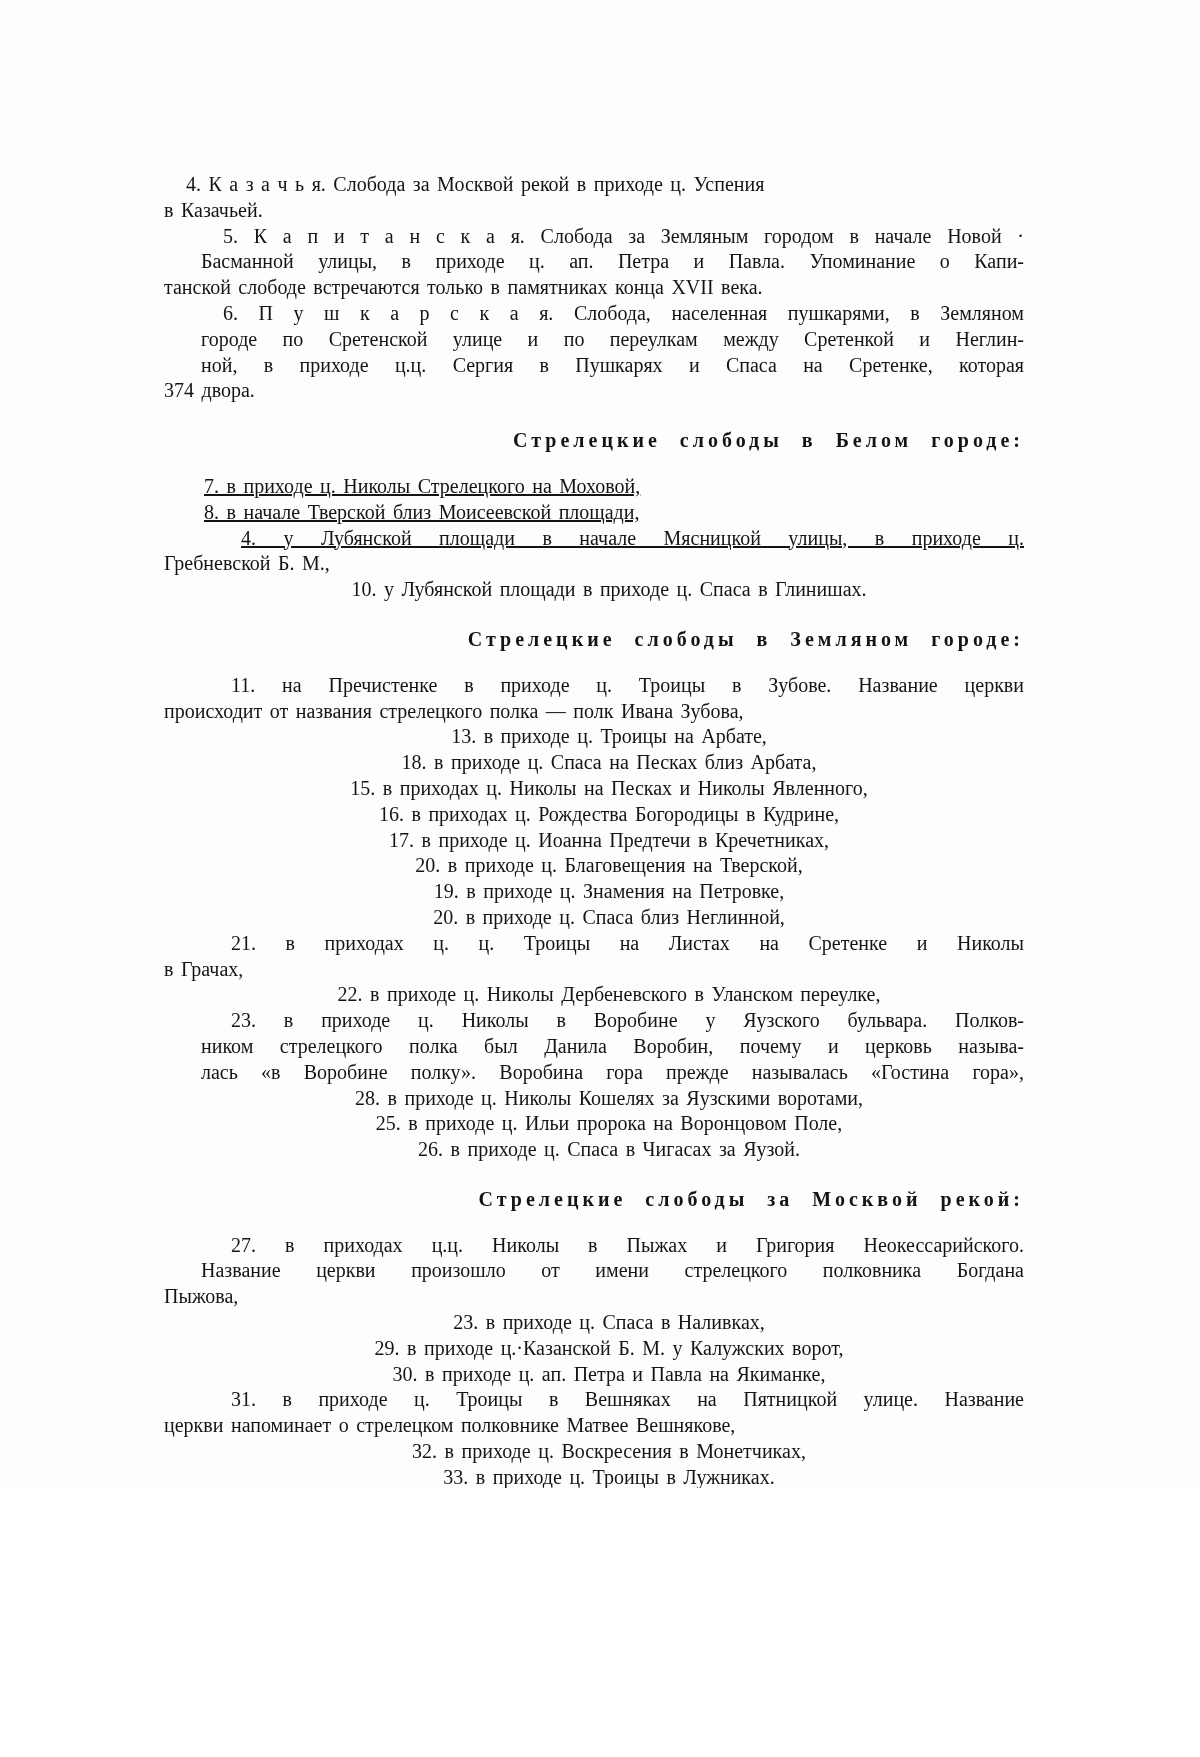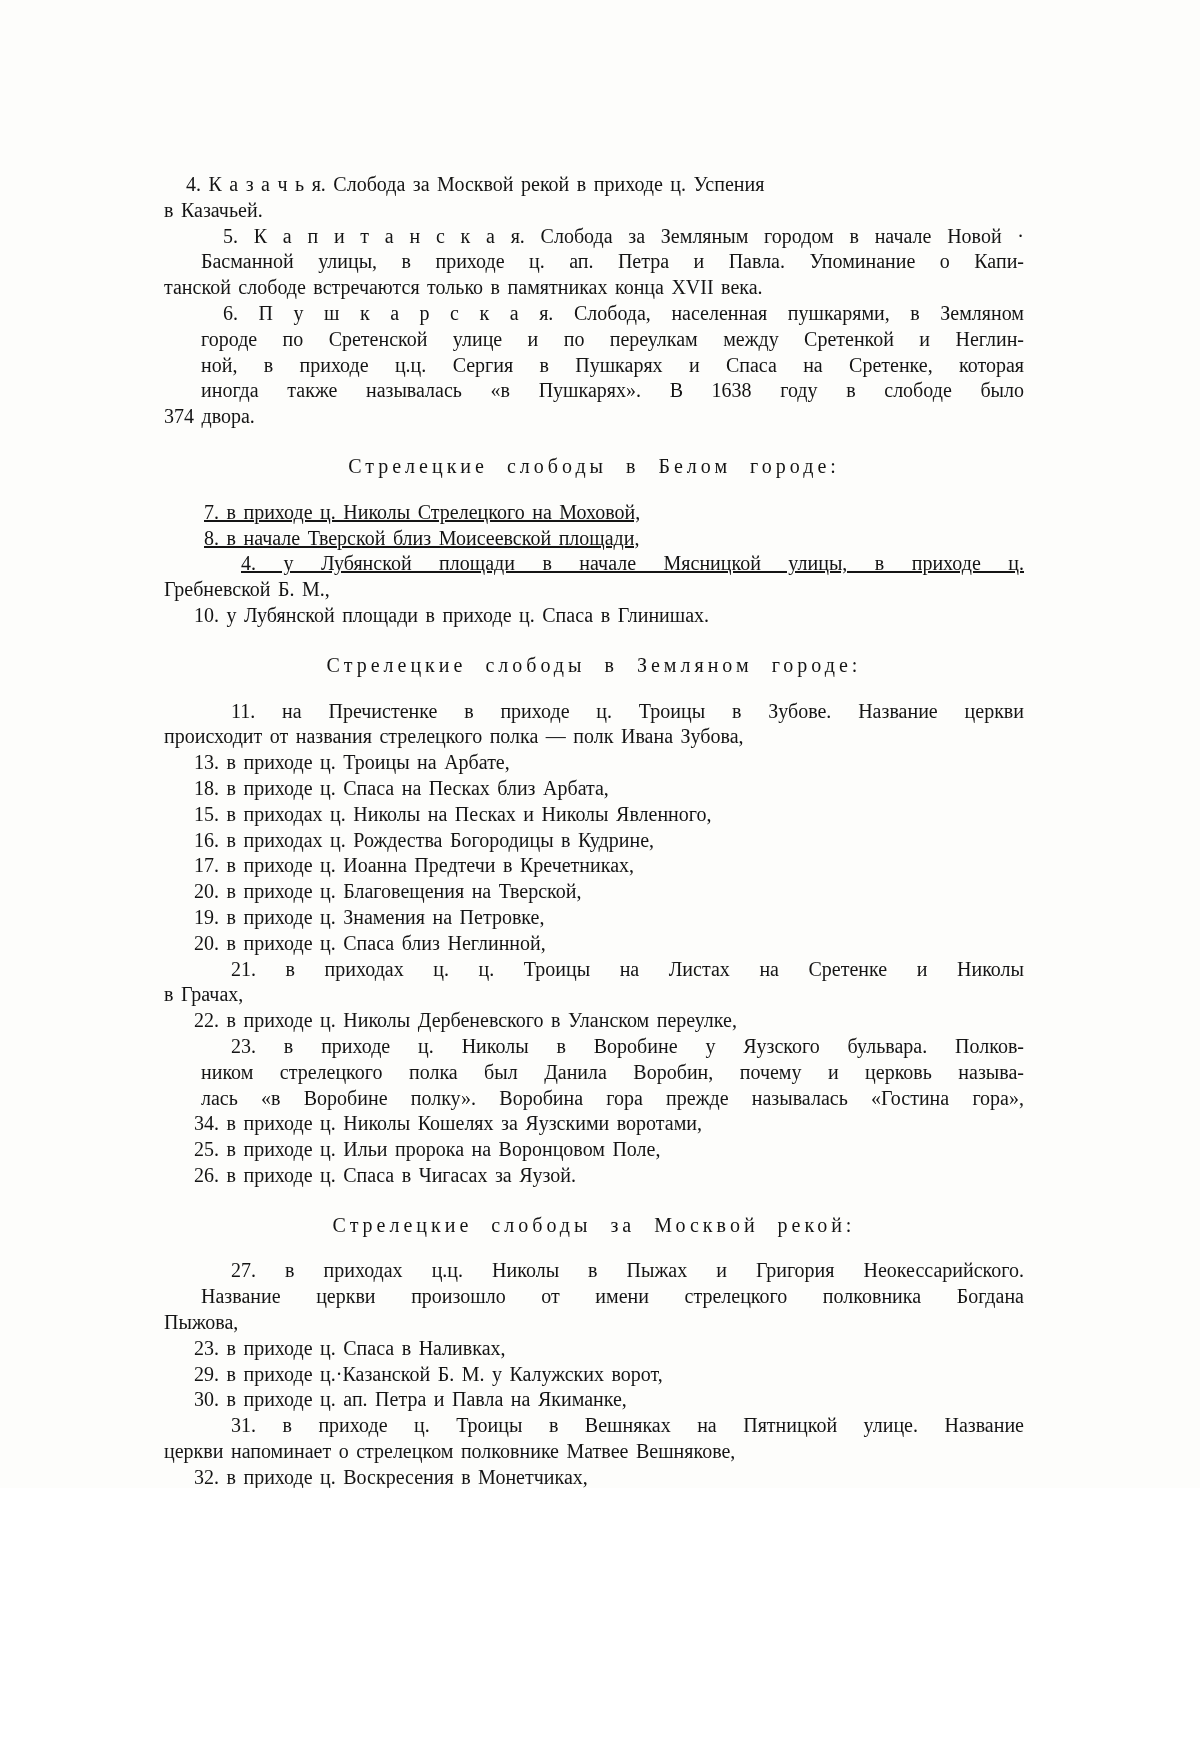--- a/index.html
+++ b/index.html
@@ -24,29 +24,30 @@
     white-space:normal;
     text-align:left;
   }
   .line.j {
     text-align:justify;
     text-align-last:justify;
     margin-left:37px;
   }
   .line.ind-a { text-indent:22px; }
   .line.ind-b { text-indent:40px;text-decoration:underline; }
-  .line.ind-c { text-indent:30px; }
+  .line.ind-c { text-indent:30px;text-align:center; }
   .heading {
     font-size:20px;
     line-height:25.8px;
     margin:24px 0 20px 0;
-    text-align:center;
+    text-align:right;
     letter-spacing:4px;
     word-spacing:10px;
     white-space:nowrap;
+    font-weight:bold;
   }
   .footer-watermark {
     position:absolute;
     left:777px; top:1692px;
     font-family:"Liberation Sans","DejaVu Sans",sans-serif;
     font-size:22px;
     font-weight:600;
     color:#8a8a8a;
     letter-spacing:0.3px;
   }
@@ -62,21 +63,20 @@
       </div>
       <div class="para">
         <div class="line j ind-a">5. К а п и т а н с к а я.  Слобода за Земляным городом в начале Новой ·</div>
         <div class="line j">Басманной улицы, в приходе ц. ап. Петра и Павла. Упоминание о Капи-</div>
         <div class="line">танской слободе встречаются только в памятниках конца XVII века.</div>
       </div>
       <div class="para">
         <div class="line j ind-a">6. П у ш к а р с к а я.  Слобода, населенная пушкарями, в Земляном</div>
         <div class="line j">городе по Сретенской улице и по переулкам между Сретенкой и Неглин-</div>
         <div class="line j">ной, в приходе ц.ц. Сергия в Пушкарях и Спаса на Сретенке, которая</div>
-        <div class="line j">иногда также называлась «в Пушкарях». В 1638 году в слободе было</div>
         <div class="line">374 двора.</div>
       </div>
       <div class="heading">Стрелецкие слободы в Белом городе:</div>
       <div class="para">
         <div class="line ind-b">7. в приходе ц. Николы Стрелецкого на  Моховой,</div>
       </div>
       <div class="para">
         <div class="line ind-b">8. в начале Тверской близ Моисеевской площади,</div>
       </div>
       <div class="para">
@@ -121,21 +121,21 @@
       </div>
       <div class="para">
         <div class="line ind-c">22. в приходе ц. Николы Дербеневского в Уланском переулке,</div>
       </div>
       <div class="para">
         <div class="line j ind-c">23. в приходе ц. Николы в Воробине у Яузского бульвара. Полков-</div>
         <div class="line j">ником стрелецкого полка был Данила Воробин, почему и церковь называ-</div>
         <div class="line j">лась «в Воробине полку». Воробина гора прежде называлась «Гостина гора»,</div>
       </div>
       <div class="para">
-        <div class="line ind-c">34. в приходе ц. Николы Кошелях за Яузскими воротами,</div>
+        <div class="line ind-c">28. в приходе ц. Николы Кошелях за Яузскими воротами,</div>
       </div>
       <div class="para">
         <div class="line ind-c">25. в приходе ц. Ильи пророка на Воронцовом Поле,</div>
       </div>
       <div class="para">
         <div class="line ind-c">26. в приходе ц. Спаса в Чигасах за Яузой.</div>
       </div>
       <div class="heading">Стрелецкие слободы за Москвой рекой:</div>
       <div class="para">
         <div class="line j ind-c">27. в приходах ц.ц. Николы в Пыжах  и Григория Неокессарийского.</div>

